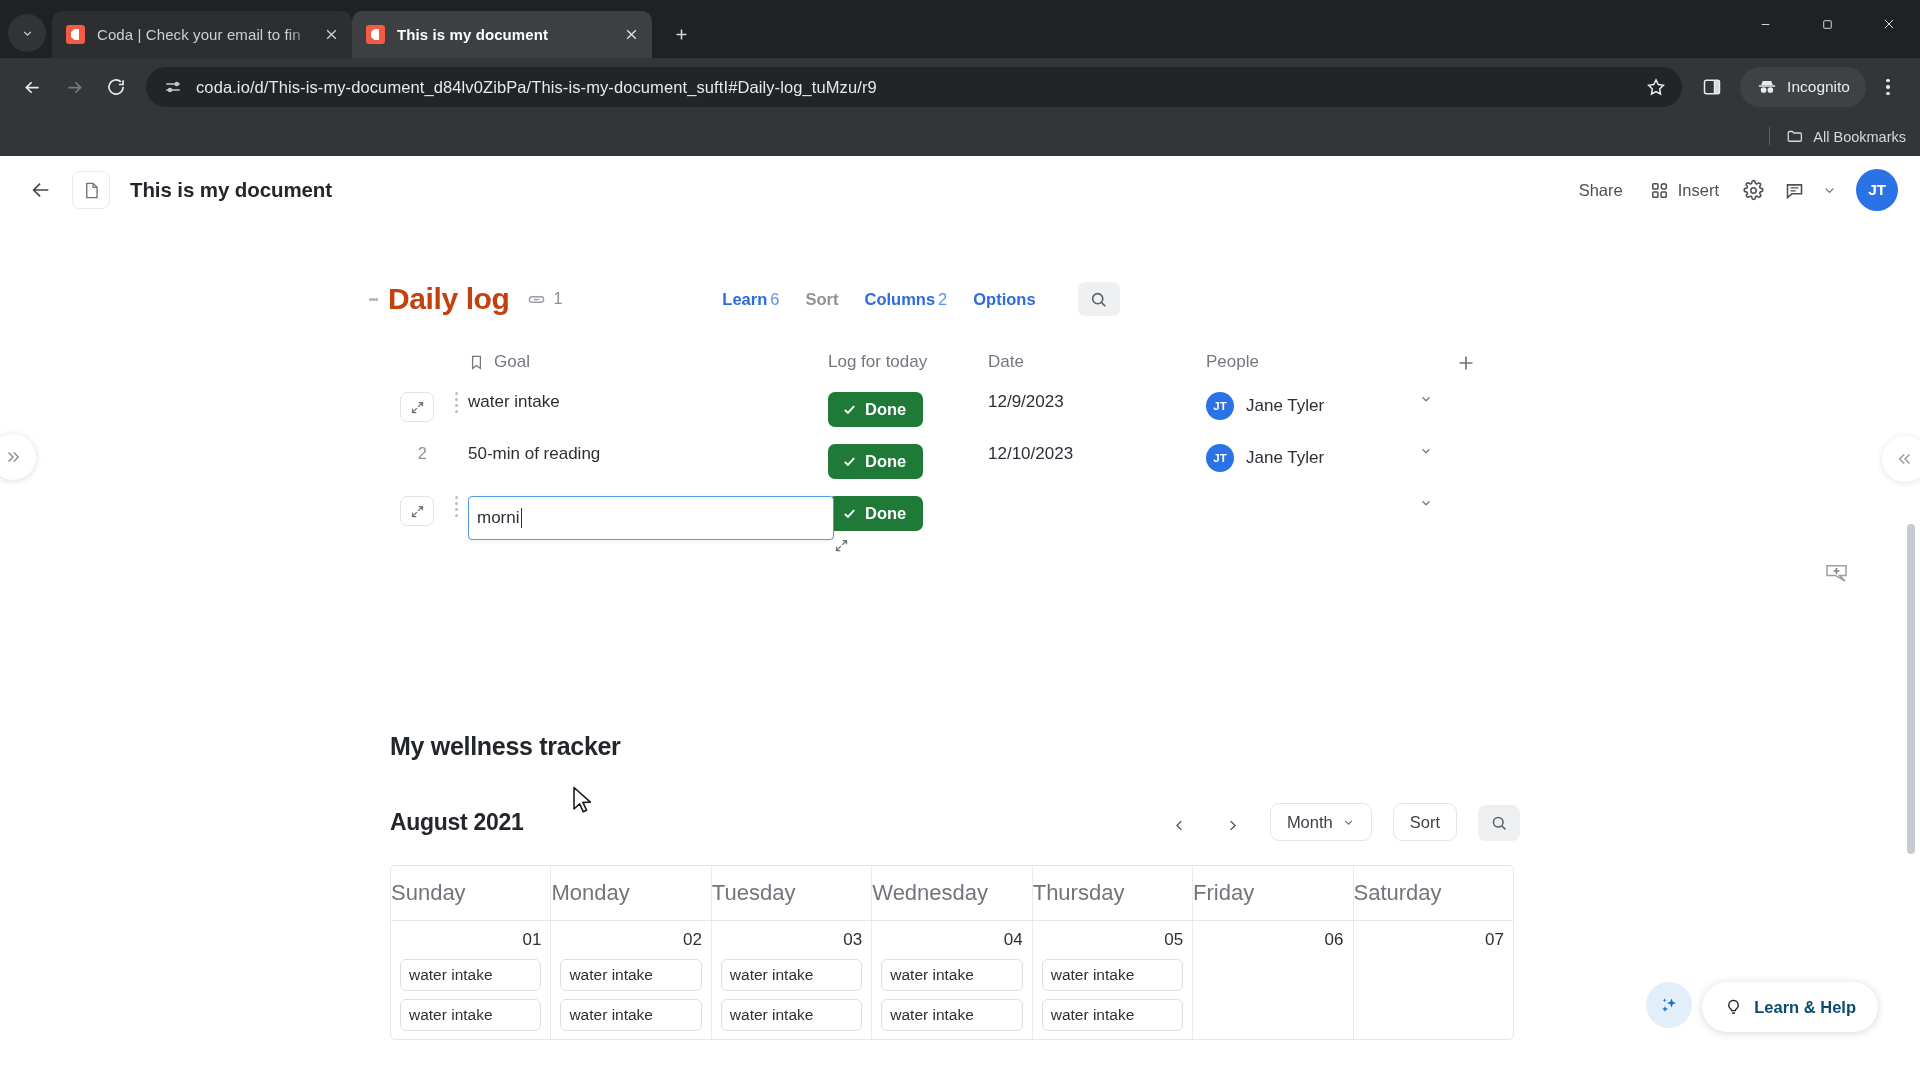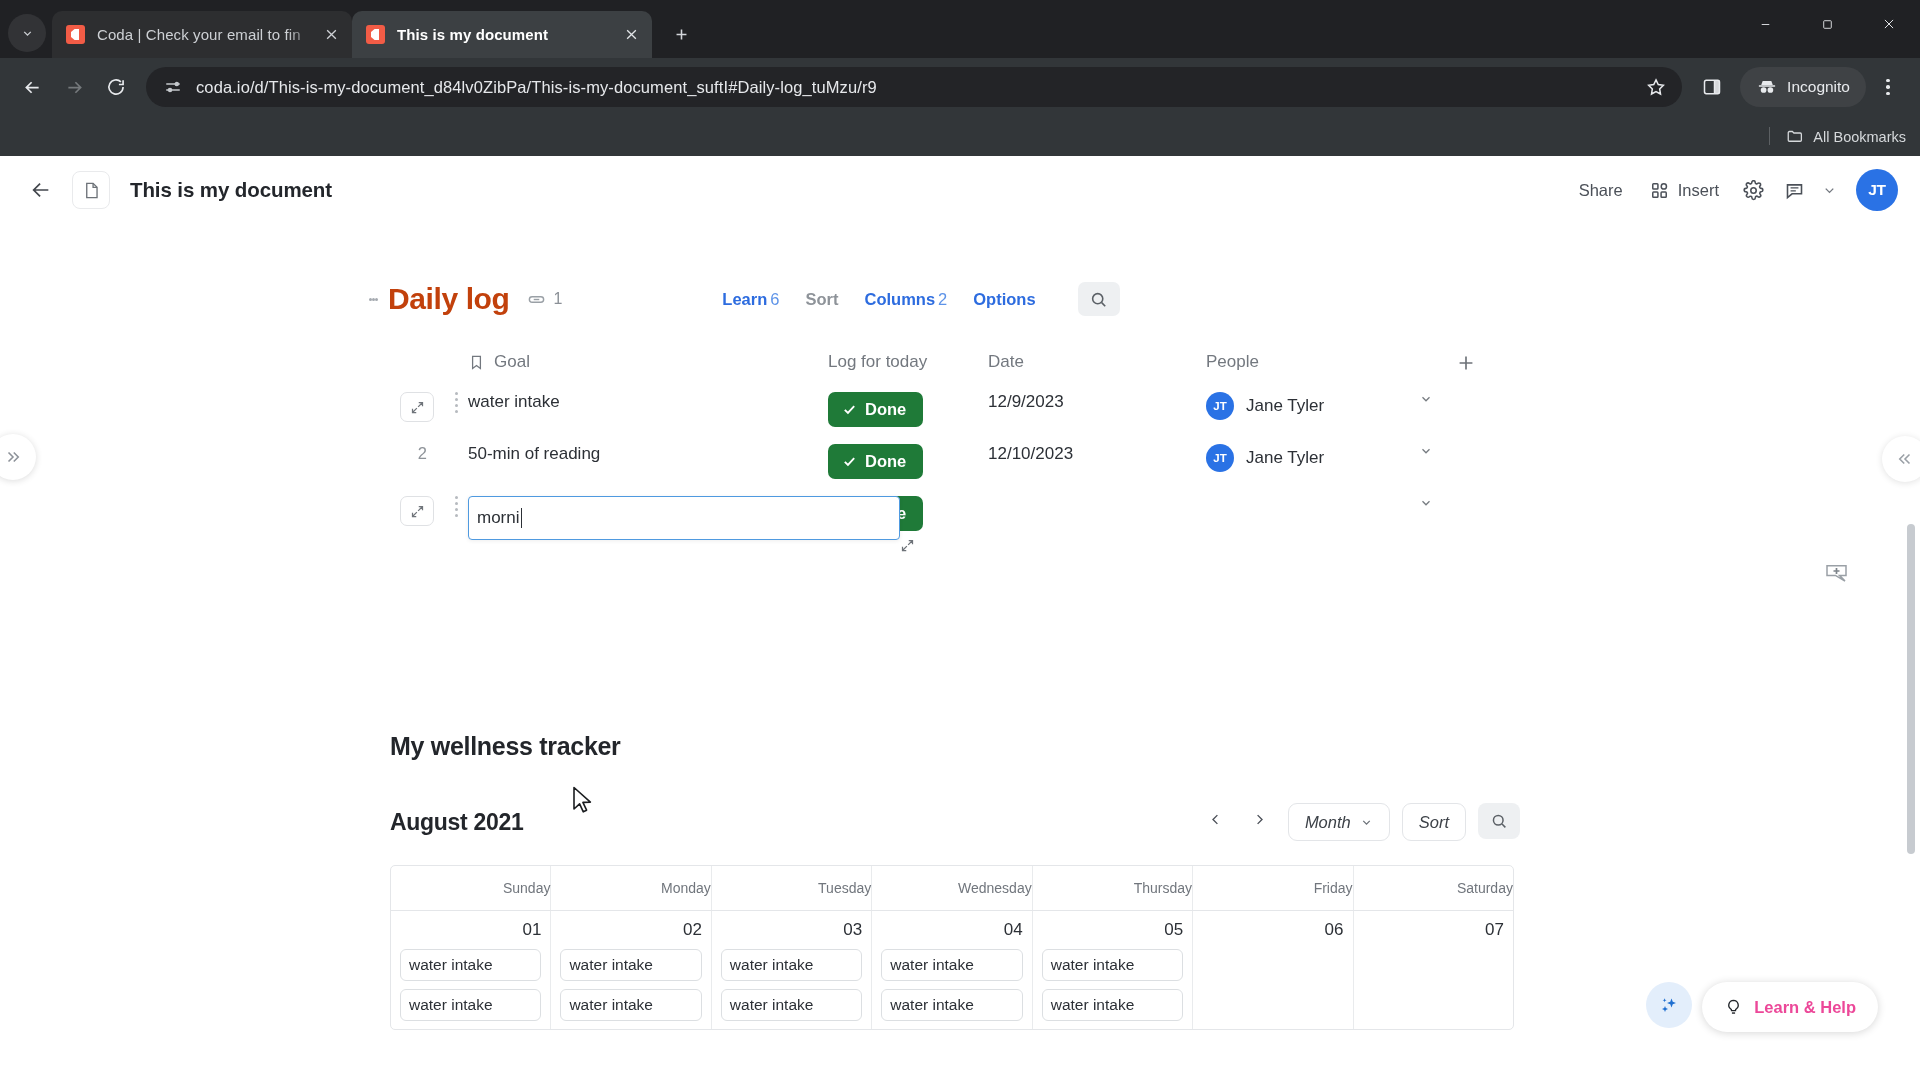--- a/index.html
+++ b/index.html
@@ -221,53 +221,53 @@
     border-radius: 7px; padding: 8px 17px 8px 14px;
   }
   .mini-avatar {
     width: 28px; height: 28px; border-radius: 50%; background: #2a72e5;
     color: #fff; font-size: 11.5px; font-weight: 700;
     display: flex; align-items: center; justify-content: center; flex-shrink:0;
   }
   .person-name { font-size: 17px; color: #2c3036; }
 
   .cell-edit {
-    width: 432px; height: 44px; border: 1.6px solid #4f9ae0; border-radius: 4px;
+    width: 366px; height: 44px; border: 1.6px solid #4f9ae0; border-radius: 4px;
     background: #fff; display: flex; align-items: center; padding: 0 8px;
     font-size: 17px; color: #2c3036; position: relative;
     box-shadow: 0 1px 4px rgba(0,0,0,.07);
   }
   .caret { display:inline-block; width:1.5px; height:20px; background:#2c3036; margin-left:1px; }
   .cell-expand-corner {
     position: absolute; right: -16px; bottom: -17px; color: #6d7278; font-size: 13px;
   }
   .cursor-arrow { position: absolute; left: 572px; top: 562px; z-index: 20; }
 
   
   .wt-title { font-size: 25px; font-weight: 700; color: #23262b; margin-top: 178px; letter-spacing:-.3px;}
   .cal-head { display: flex; align-items: center; margin-top: 42px; }
   .cal-month { font-size: 23px; font-weight: 700; color: #23262b; letter-spacing:-.3px;}
-  .cal-ctrls { margin-left: auto; display: flex; align-items: flex-start; gap: 12px; margin-right: 400px; font-style: italic;}
+  .cal-ctrls { margin-left: auto; display: flex; align-items: flex-end; gap: 21px; margin-right: 400px;}
   .cal-nav { width: 32px; height: 32px; display:flex;align-items:center;justify-content:center; color:#4b5058; font-size:17px;}
   .pillbtn {
     height: 38px; border: 1px solid #e3e5e8; border-radius: 9px; background:#fff;
     display: flex; align-items: center; gap: 9px; padding: 0 16px;
     font-size: 16.5px; color: #3d4248;
   }
   .cal-srch {
     width: 42px; height: 36px; border-radius: 8px; background: #eef0f2;
     display: flex; align-items: center; justify-content: center; color:#5b6066;
   }
   .cal-grid {
     margin-top: 24px; width: 1124px; border: 1px solid #e4e6e9;
     border-radius: 5px; overflow: hidden;
   }
   .cal-wd { display: flex; }
   .cal-wd div {
-    flex: 1; text-align: right; font-size: 14px; color: #71767d;
+    flex: 1; text-align: left; font-size: 22px; color: #71767d;
     padding: 14px 0; border-right: 1px solid #e9ebed;
   }
   .cal-wd div:last-child { border-right: none; }
   .cal-week { display: flex; border-top: 1px solid #e4e6e9; }
   .cal-day {
     flex: 1; border-right: 1px solid #e9ebed; padding: 9px 9px 0 9px;
     min-height: 110px;
   }
   .cal-day:last-child { border-right: none; }
   .cal-daynum { text-align: right; font-size: 17px; color: #2c3036; margin-bottom: 9px; }
@@ -289,21 +289,21 @@
   }
   .ai-fab {
     position: absolute; right: 228px; bottom: 52px; width: 46px; height: 46px;
     border-radius: 50%; background: #e3eefb;
     display: flex; align-items: center; justify-content: center; z-index: 14;
   }
   .help-fab {
     position: absolute; right: 42px; bottom: 48px; height: 50px;
     border-radius: 25px; background: #fff; box-shadow: 0 1px 9px rgba(0,0,0,.16);
     display: flex; align-items: center; gap: 11px; padding: 0 22px;
-    font-size: 16.5px; font-weight: 600; color: #ec4899; z-index: 14;
+    font-size: 16.5px; font-weight: 600; color: #0c4a6e; z-index: 14;
   }
 </style>
 </head>
 <body>
 
 <div class="browser">
 
   <div class="tabstrip">
     <div class="tabsearch">
       <svg width="13" height="13" viewBox="0 0 24 24" fill="none" stroke="#c9ccd0" stroke-width="2.6">

